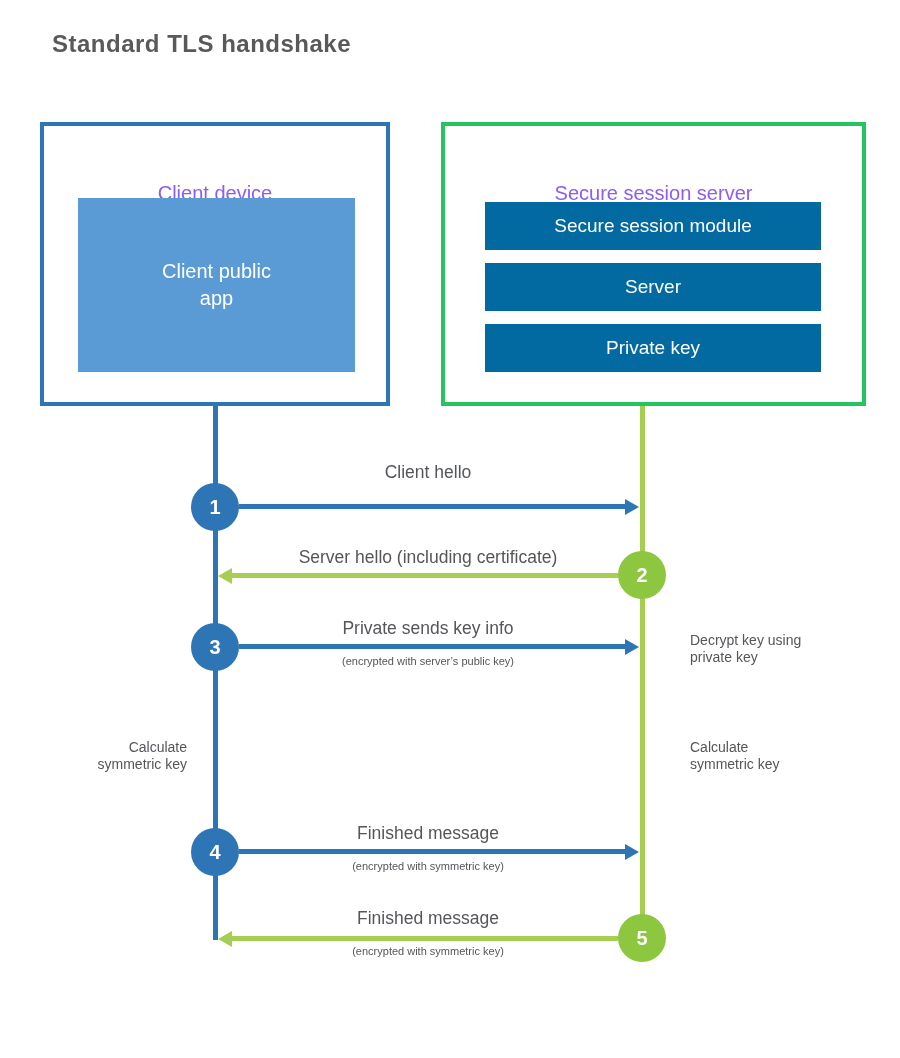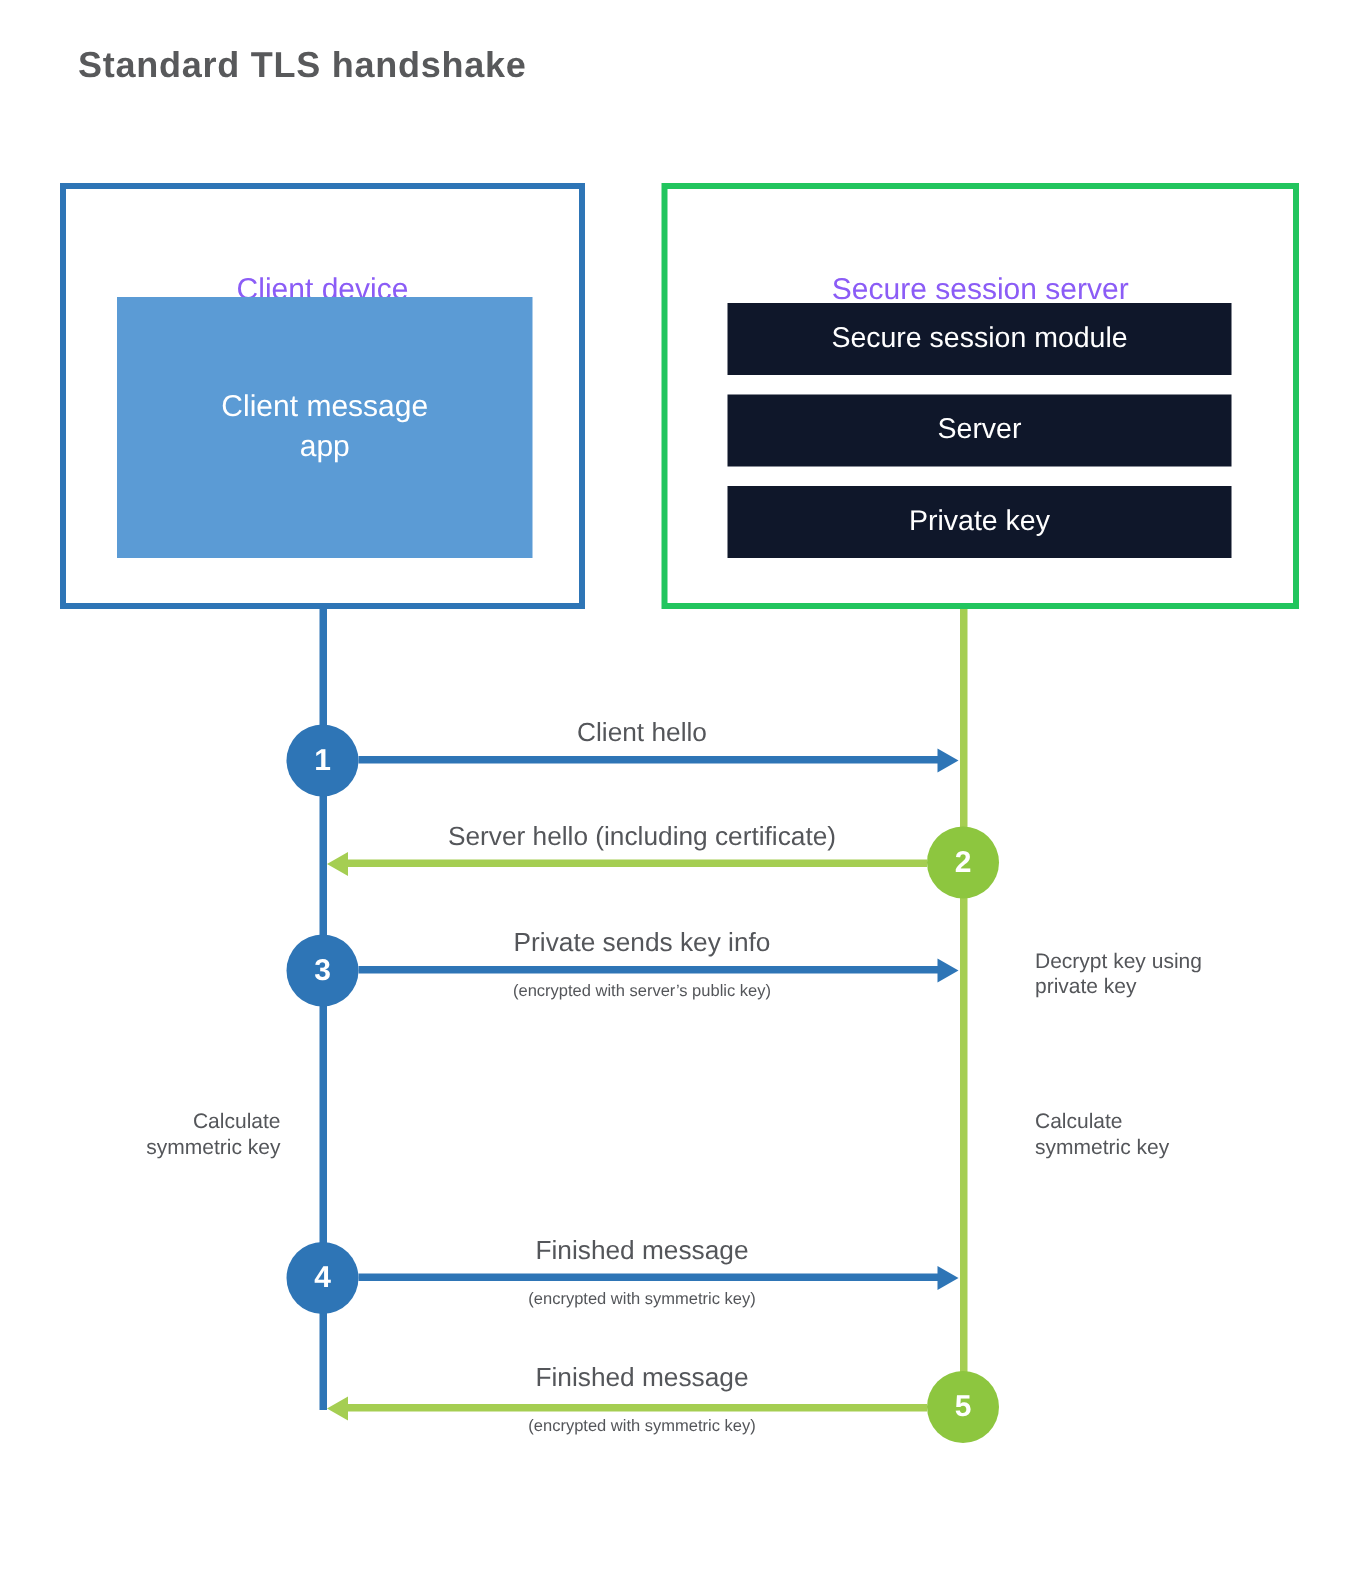--- a/index.html
+++ b/index.html
@@ -20,21 +20,21 @@
   }
 
   .client-app{
     position:absolute;left:34px;top:72px;width:277px;height:174px;
     background:#5b9bd5;display:flex;align-items:center;justify-content:center;
     color:#ffffff;font-size:20px;text-align:center;line-height:1.35;
     white-space:pre-line;
   }
 
   .server-bar{
-    position:absolute;left:40px;width:336px;height:48px;background:#0f172a;
+    position:absolute;left:40px;width:336px;height:48px;background:#0369a1;
     display:flex;align-items:center;justify-content:center;
     color:#ffffff;font-size:19px;
   }
   .bar-0{top:76px;}
   .bar-1{top:137px;}
   .bar-2{top:198px;}
 
   .lifeline{position:absolute;top:406px;width:5px;height:534px;}
   .lifeline-client{left:213px;background:#2e75b6;}
   .lifeline-server{left:640px;background:#a5ce52;}
@@ -72,35 +72,35 @@
 </style>
 </head>
 <body>
 
 <div class="canvas">
 
   <div class="page-title">Standard TLS handshake</div>
 
   <div class="entity-box client-box">
     <div class="entity-title">Client device</div>
-    <div class="client-app">Client message
+    <div class="client-app">Client public
 app</div>
   </div>
 
   <div class="entity-box server-box">
     <div class="entity-title">Secure session server</div>
     <div class="server-bar bar-0">Secure session module</div>
     <div class="server-bar bar-1">Server</div>
     <div class="server-bar bar-2">Private key</div>
   </div>
 
   <div class="lifeline lifeline-client"></div>
   <div class="lifeline lifeline-server"></div>
 
-  <div class="msg-label" style="top:478px">Client hello</div>
+  <div class="msg-label" style="top:462px">Client hello</div>
   <div class="arrow-line line-blue" style="left:239px;top:504px;width:387px"></div>
   <div class="arrow-head head-right" style="left:625px;top:499px"></div>
   <div class="step-circle circle-blue" style="left:191px;top:483px">
     <span>1</span>
   </div>
 
   <div class="msg-label" style="top:547px">Server hello (including certificate)</div>
   <div class="arrow-head head-left" style="left:218px;top:568px"></div>
   <div class="arrow-line line-green" style="left:232px;top:573px;width:386px"></div>
   <div class="step-circle circle-green" style="left:618px;top:551px">

